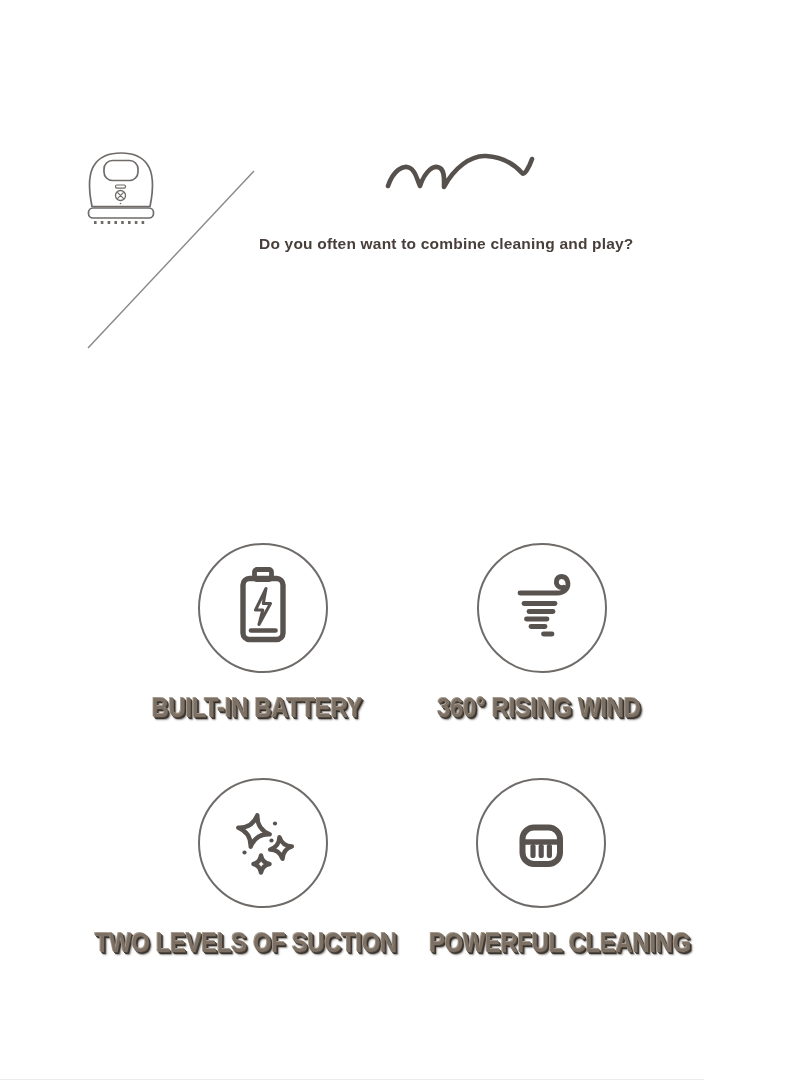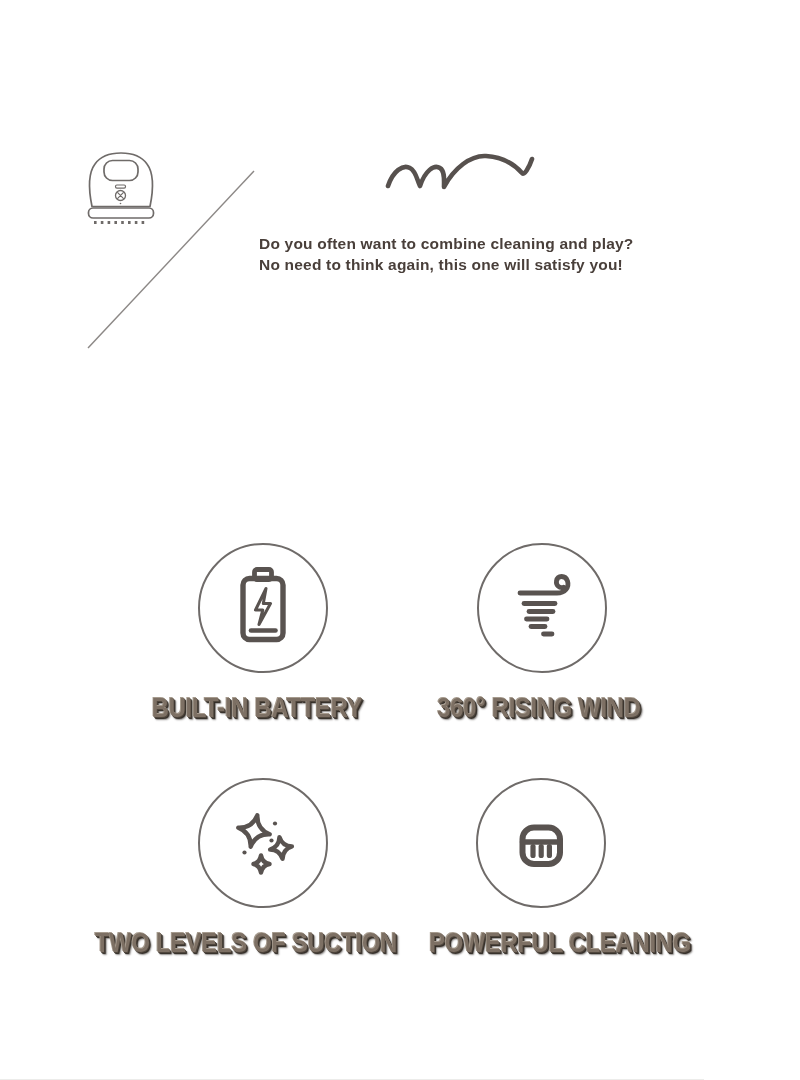--- a/index.html
+++ b/index.html
@@ -60,21 +60,20 @@
     <line x1="176" y1="8" x2="10" y2="185" stroke="#8c8886" stroke-width="1.4"></line>
   </svg>
 
   <svg class="abs" style="left:372px;top:146px;" width="168" height="58" viewBox="0 0 168 58">
     <path d="M 16,40 C 21,25 31,18 38,22 C 44,25 45,34 48,40 C 53,25 62,18 68,22 C 73,25 72,34 72,41
              C 82,22 99,9 114,10 C 129,11 142,18 150,27 C 152,30 157,22 160,13" fill="none" stroke="#57514e" stroke-width="4.6" stroke-linecap="round" stroke-linejoin="round"></path>
   </svg>
 
   <div class="abs intro">
     <p>Do you often want to combine cleaning and play?</p>
-    <p>No need to think again, this one will satisfy you!</p>
   </div>
 
   <div class="circle" style="left:198px;top:543px;">
     <svg class="iconink" width="92" height="92" viewBox="0 0 92 92">
       <g fill="none" stroke="currentColor" stroke-linejoin="round" stroke-linecap="round">
         <rect x="37.5" y="7.5" width="17" height="10" rx="2.5" stroke-width="4.8"></rect>
         <rect x="26" y="16.5" width="40" height="61" rx="6.5" stroke-width="5.4"></rect>
         <path d="M 49,26.5 L 38.5,48 L 45.8,48 L 42,62.5 L 53.5,41.5 L 46.3,41.5 Z" stroke-width="3"></path>
         <path d="M 34,68.5 H 58.5" stroke-width="4.6"></path>
       </g>

